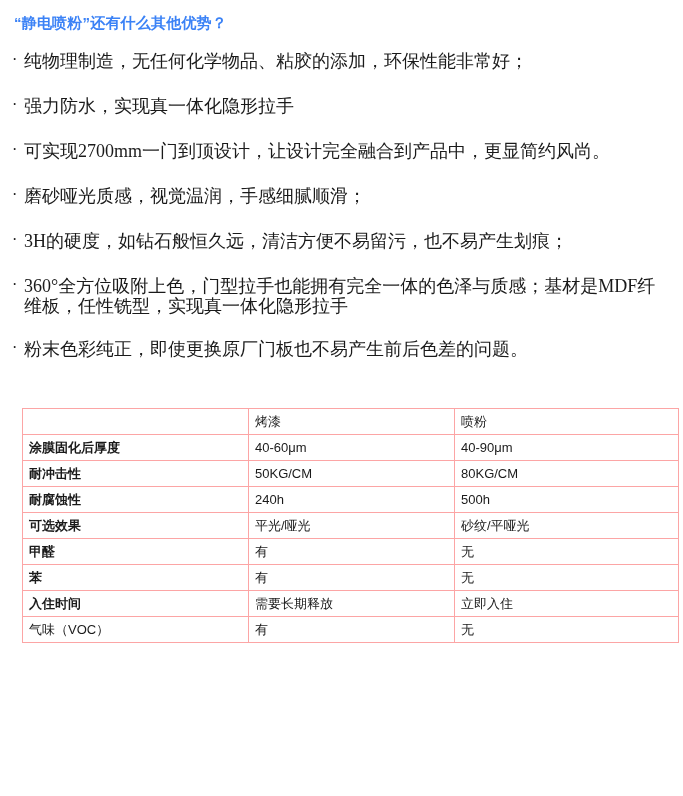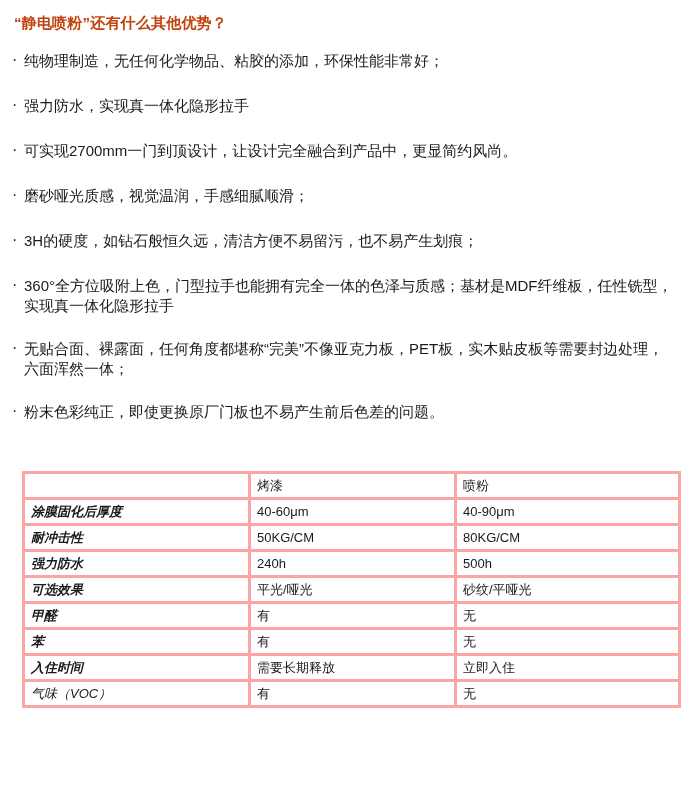--- a/index.html
+++ b/index.html
@@ -17,36 +17,37 @@
   .page {
     position: relative;
     width: 683px;
     height: 796px;
     box-sizing: border-box;
     padding: 14px 10px 0 10px;
   }
   .heading {
     font-size: 15px;
     font-weight: bold;
-    color: #c2410c;
+    color: #3b82f6;
     margin: 0 0 18px 4px;
     letter-spacing: 0.2px;
   }
   .bullets {
     margin: 0;
     padding: 0;
     list-style: none;
   }
   .bullet {
     position: relative;
-    font-size: 15px;
+    font-size: 18px;
     line-height: 20px;
     color: #1a1a1a;
     margin: 0 0 25px 0;
     padding-left: 14px;
+    font-family: Liberation Serif, serif;
   }
   .bullet:before {
     content: "\00B7";
     position: absolute;
     left: 2px;
     top: -1px;
     font-size: 16px;
     color: #1a1a1a;
   }
   .bullet.tight {
@@ -56,58 +57,56 @@
     height: 16px;
   }
   table.compare {
     border-collapse: collapse;
     width: 656px;
     margin: 8px 0 0 12px;
     table-layout: fixed;
     font-size: 13px;
   }
   table.compare td, table.compare th {
-    border: 3px solid #fca5a5;
+    border: 1px solid #fca5a5;
     height: 26px;
     padding: 2px 6px;
     text-align: left;
     font-weight: normal;
     color: #1a1a1a;
     vertical-align: middle;
     box-sizing: border-box;
   }
   table.compare col.c0 { width: 226px; }
   table.compare col.c1 { width: 206px; }
   table.compare col.c2 { width: 224px; }
   table.compare thead td {
     font-weight: normal;
   }
   table.compare tbody tr td:first-child {
     font-weight: bold;
-    font-style: italic;
   }
   table.compare tbody tr:last-child td:first-child {
     font-weight: normal;
   }
 </style>
 </head>
 <body>
 
 <div class="page">
 
   <h1 class="heading">“静电喷粉”还有什么其他优势？</h1>
 
   <ul class="bullets">
     <li class="bullet">纯物理制造，无任何化学物品、粘胶的添加，环保性能非常好；</li>
     <li class="bullet">强力防水，实现真一体化隐形拉手</li>
     <li class="bullet">可实现2700mm一门到顶设计，让设计完全融合到产品中，更显简约风尚。</li>
     <li class="bullet">磨砂哑光质感，视觉温润，手感细腻顺滑；</li>
     <li class="bullet">3H的硬度，如钻石般恒久远，清洁方便不易留污，也不易产生划痕；</li>
     <li class="bullet tight">360°全方位吸附上色，门型拉手也能拥有完全一体的色泽与质感；基材是MDF纤维板，任性铣型，实现真一体化隐形拉手</li>
-    <li class="bullet tight">无贴合面、裸露面，任何角度都堪称“完美”不像亚克力板，PET板，实木贴皮板等需要封边处理，六面浑然一体；</li>
     <li class="bullet">粉末色彩纯正，即使更换原厂门板也不易产生前后色差的问题。</li>
   </ul>
 
   <div class="spacer"></div>
 
   <table class="compare">
     <colgroup>
       <col class="c0">
         <col class="c1">
         <col class="c2">
@@ -124,21 +123,21 @@
         <td>涂膜固化后厚度</td>
         <td>40-60μm</td>
         <td>40-90μm</td>
       </tr>
       <tr>
         <td>耐冲击性</td>
         <td>50KG/CM</td>
         <td>80KG/CM</td>
       </tr>
       <tr>
-        <td>强力防水</td>
+        <td>耐腐蚀性</td>
         <td>240h</td>
         <td>500h</td>
       </tr>
       <tr>
         <td>可选效果</td>
         <td>平光/哑光</td>
         <td>砂纹/平哑光</td>
       </tr>
       <tr>
         <td>甲醛</td>

